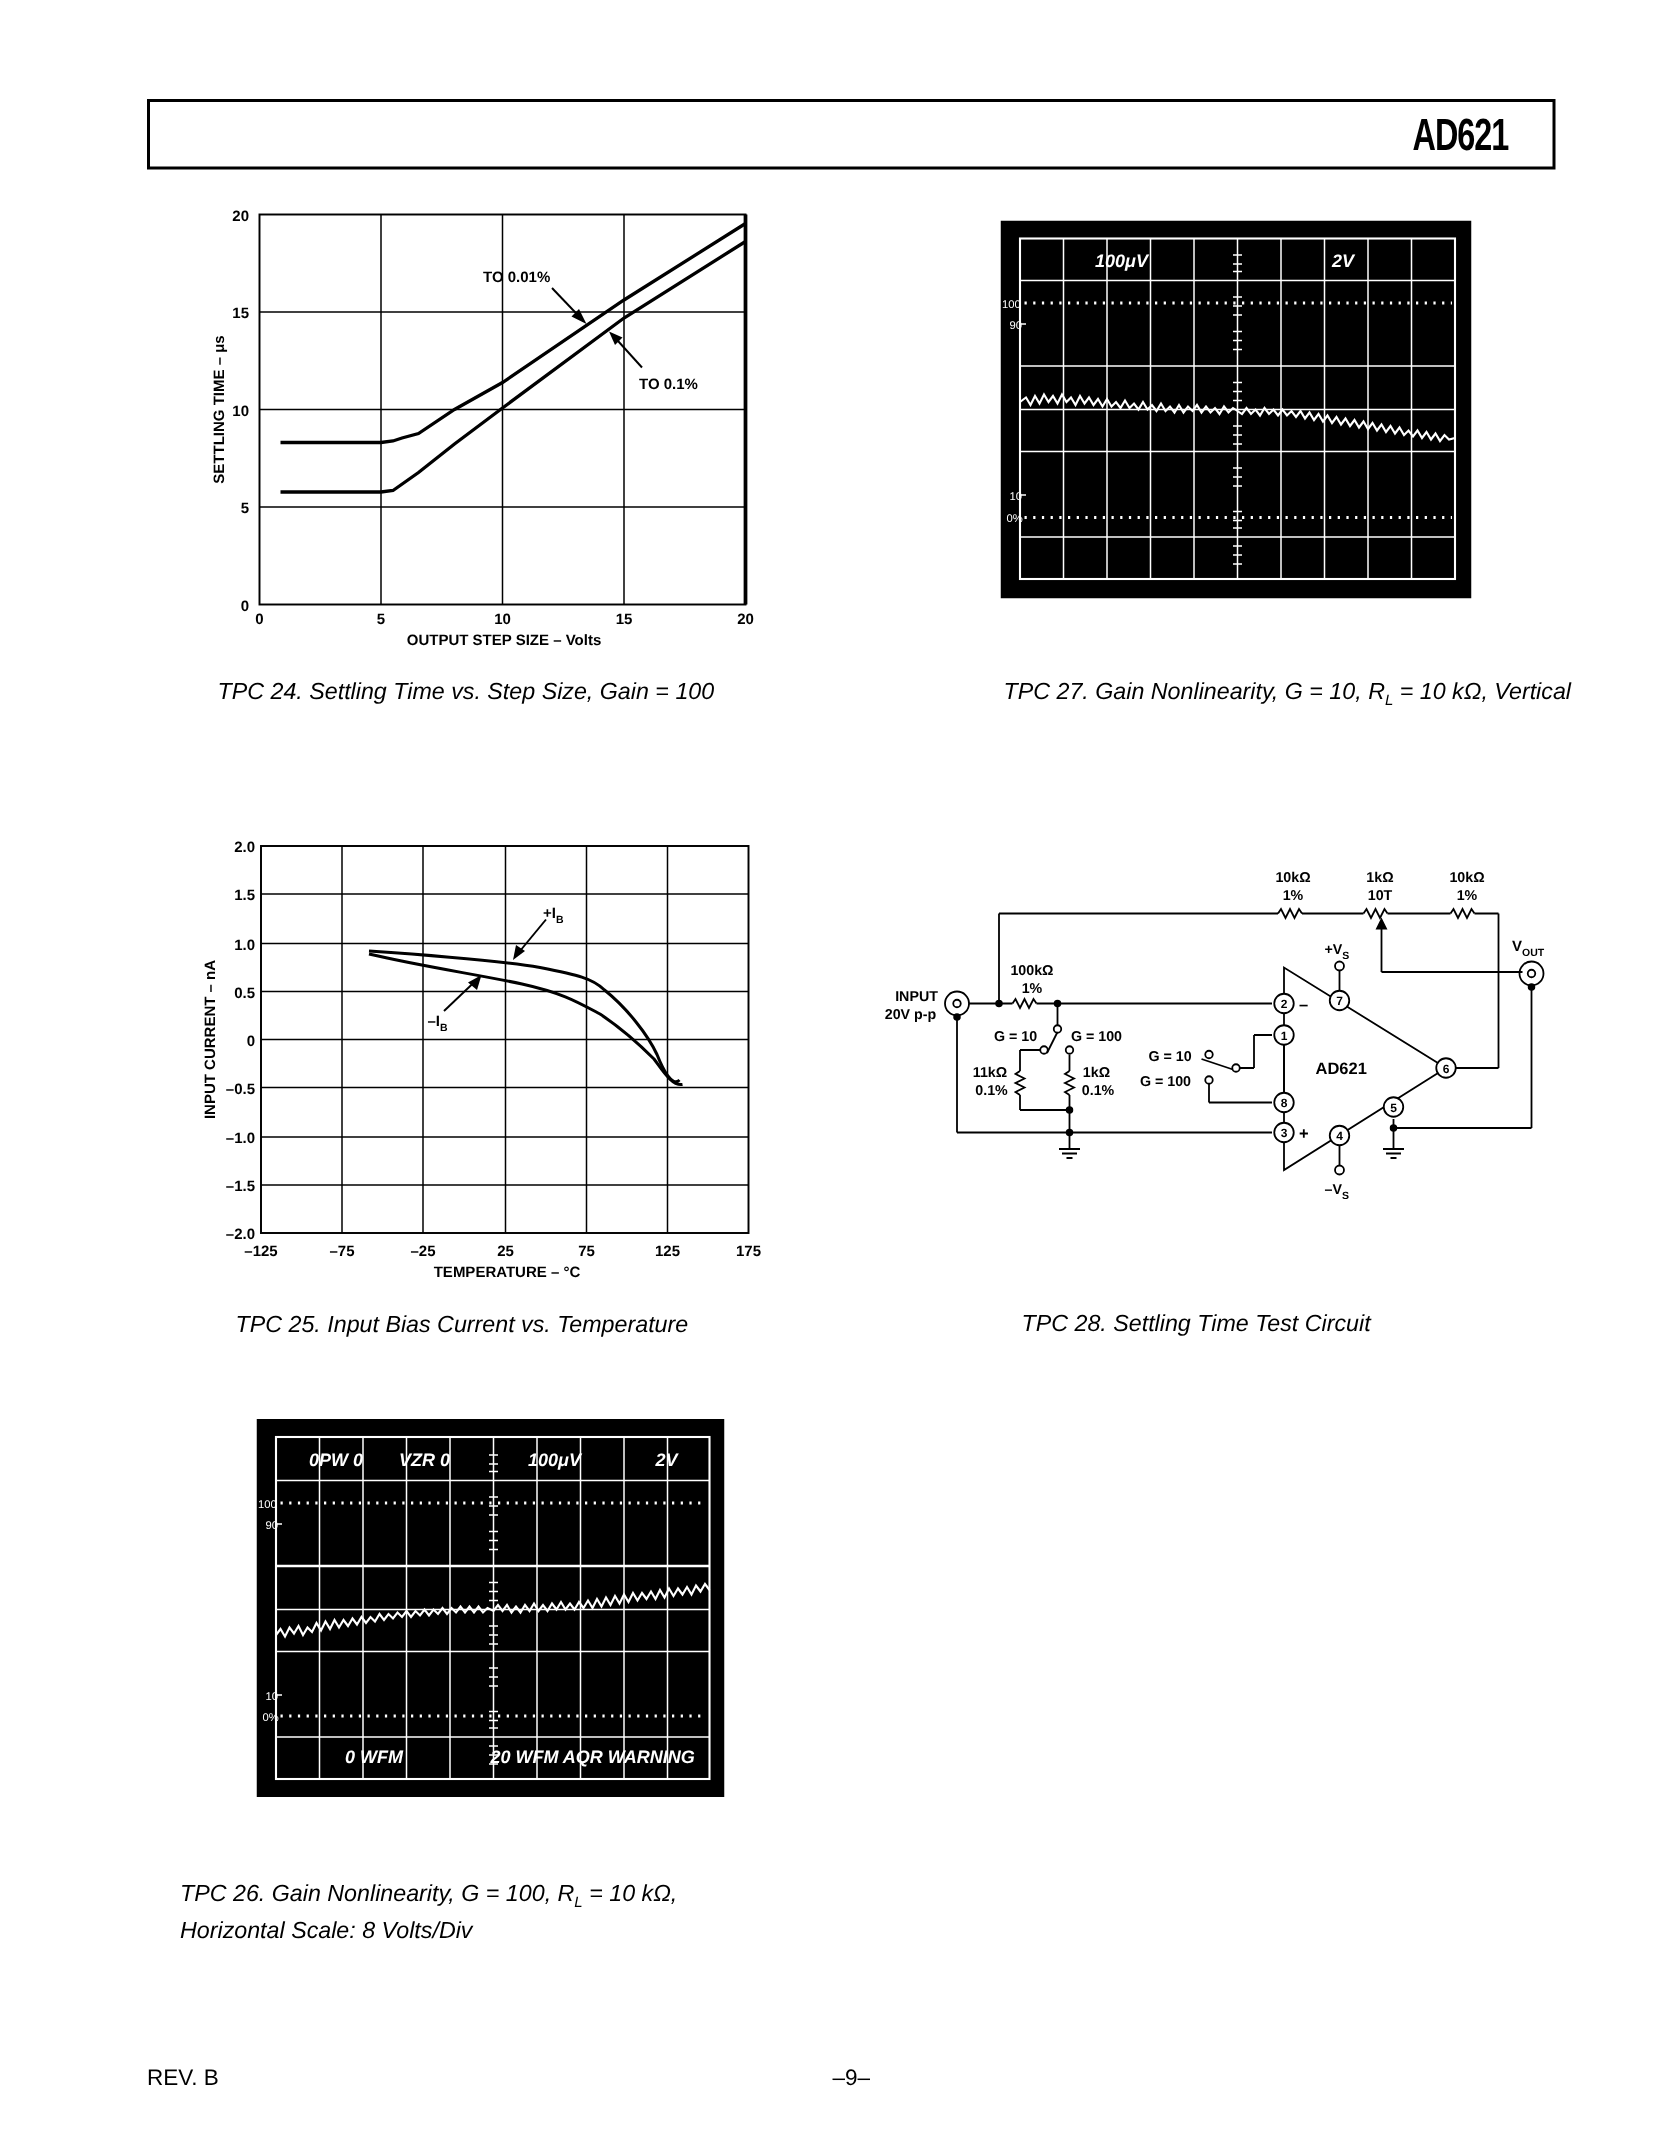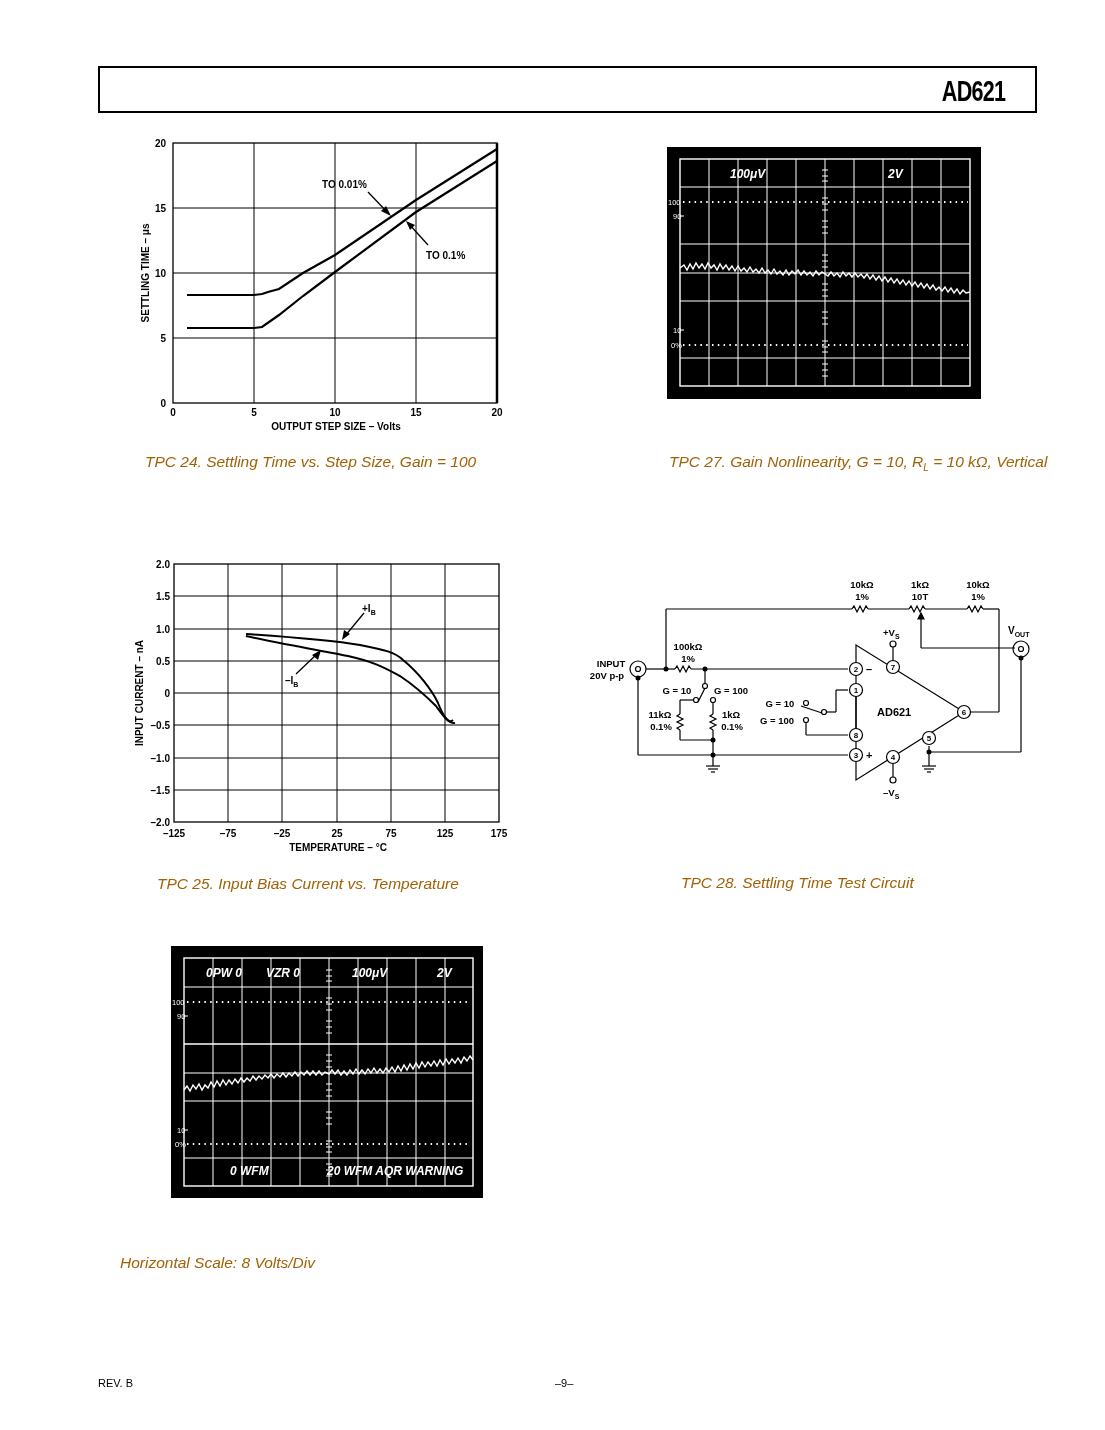--- a/index.html
+++ b/index.html
@@ -1,21 +1,21 @@
 <!DOCTYPE html>
 <html><head>
 <meta charset="utf-8">
 <style>
   html,body{margin:0;padding:0;background:#fff;}
   body{width:1105px;height:1430px;position:relative;overflow:hidden;font-family:"Liberation Sans",sans-serif;color:#000;}
   .abs{position:absolute;}
   .header-box{position:absolute;left:98px;top:66px;width:939px;height:47px;border:2px solid #000;box-sizing:border-box;}
   .header-title{position:absolute;right:30px;top:6px;font-family:"Liberation Sans",sans-serif;font-weight:bold;font-size:30px;letter-spacing:-1px;transform:scaleX(0.72);transform-origin:right center;}
-  .caption{position:absolute;font-family:"Liberation Sans",sans-serif;font-style:italic;font-size:15.5px;line-height:19px;color:#a16207;}
-  .footer{position:absolute;font-family:"Liberation Sans",sans-serif;font-size:11px;}
+  .caption{position:absolute;font-family:"Liberation Sans",sans-serif;font-style:italic;font-size:15.5px;line-height:19px;color:#000000;}
+  .footer{position:absolute;font-family:"Liberation Sans",sans-serif;font-size:15px;}
   svg text{font-family:"Liberation Sans",sans-serif;}
 </style>
 </head>
 <body>
 
 <div class="header-box">
   <div class="header-title">AD621</div>
 </div>
 
 <svg class="abs" style="left:125px;top:130px;" width="390" height="310">
@@ -378,17 +378,18 @@
     </g>
     <g fill="#fff" font-size="7.5">
       <text x="172" y="1005">100</text>
       <text x="177" y="1019">90</text>
       <text x="177" y="1133">10</text>
       <text x="175" y="1147">0%</text>
     </g>
   </g>
 </svg>
 <div class="caption" style="left:120px;top:1253px;width:440px;">
+  <div><span>TPC 26.  Gain Nonlinearity, G = 100, R</span><sub style="font-size:10px;">L</sub><span> = 10 kΩ,</span></div>
   <div>Horizontal Scale: 8 Volts/Div</div>
 </div>
 
 <div class="footer" style="left:98px;top:1377px;">REV. B</div>
 <div class="footer" style="left:555px;top:1377px;">–9–</div>
 
 </body></html>

